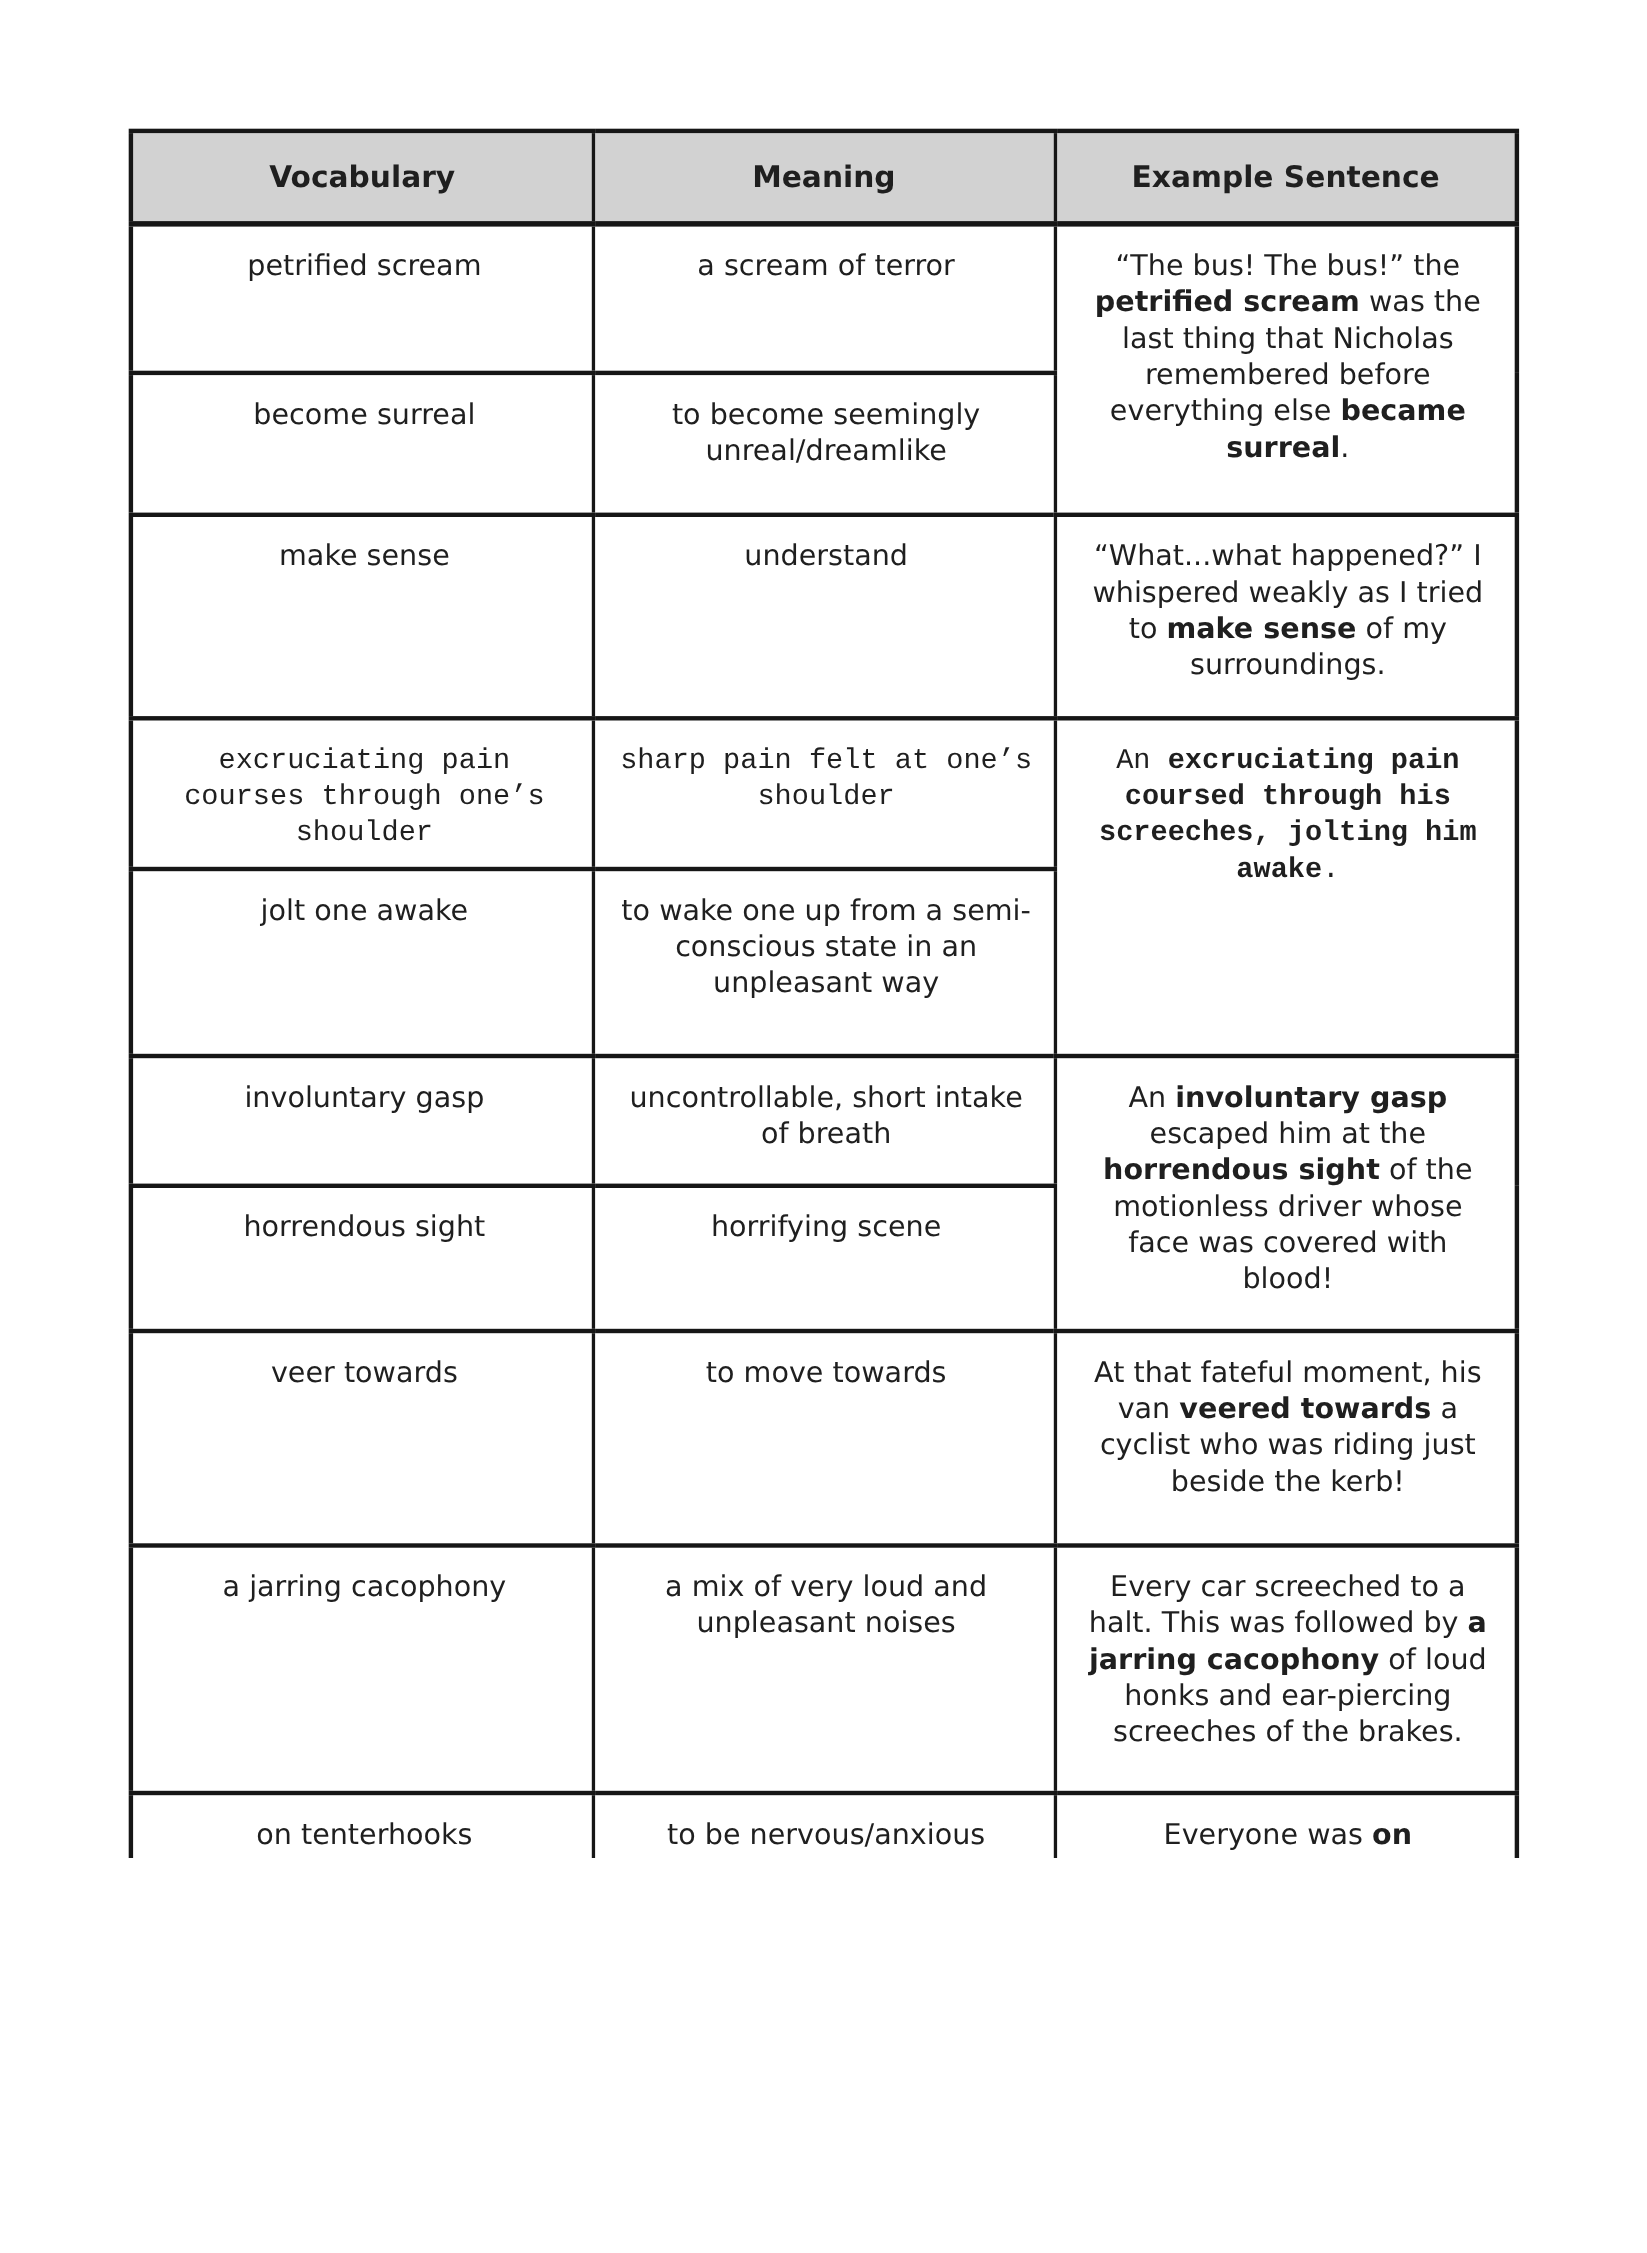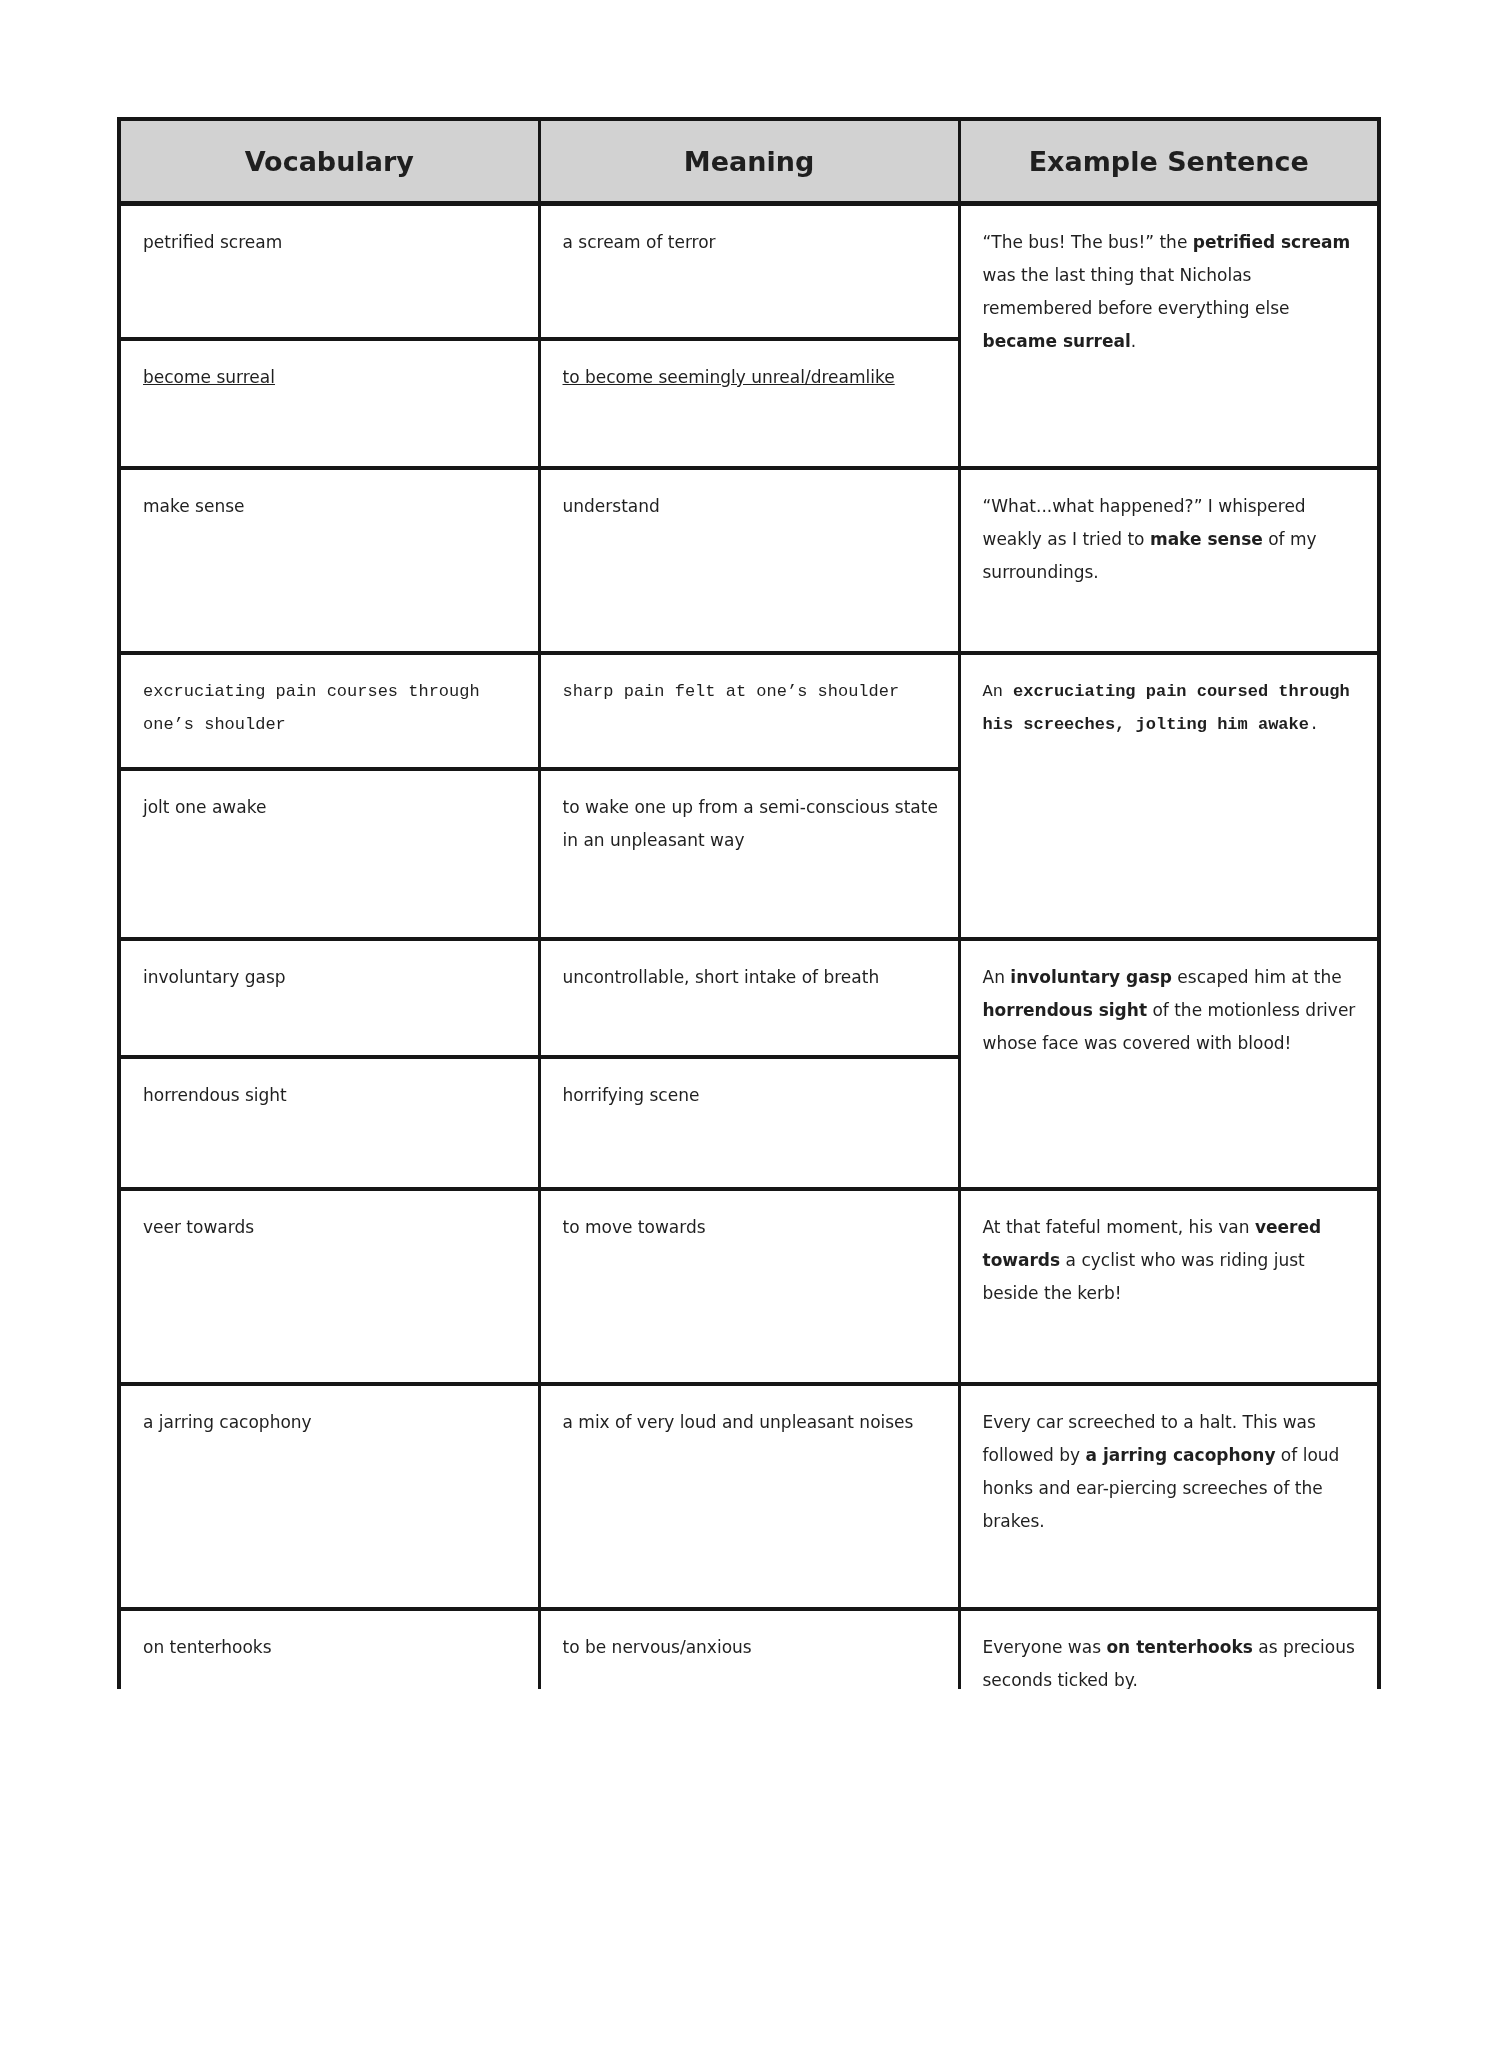--- a/index.html
+++ b/index.html
@@ -19,38 +19,38 @@
     border-collapse: collapse;
     table-layout: fixed;
     border: 4px solid #161616;
   }
   table.vocab col { width: 420px; }
   table.vocab th, table.vocab td {
     border: 3px solid #161616;
     border-top-width: 4px;
     border-bottom-width: 4px;
     vertical-align: top;
-    text-align: left;
-    font-size: 17px;
+    text-align: center;
+    font-size: 26px;
     line-height: 33px;
     padding: 20px 18px 14px 22px;
     overflow: hidden;
   }
   table.vocab thead th {
     height: 80px;
     background: #d2d2d2;
     vertical-align: middle;
     text-align: center;
     font-weight: bold;
     font-size: 27px;
     padding: 0;
     border-bottom-width: 5px;
   }
   tr.r1  { height: 135px; }
-  tr.r2  { height: 129px; text-decoration: underline; }
+  tr.r2  { height: 129px; }
   tr.r3  { height: 185px; }
   tr.r4  { height: 116px; font-family: Liberation Mono, monospace; }
   tr.r5  { height: 170px; }
   tr.r6  { height: 118px; }
   tr.r7  { height: 132px; }
   tr.r8  { height: 195px; margin-top: 24px; }
   tr.r9  { height: 225px; }
   tr.r10 { height: 145px; }
   td.ex b { font-weight: bold; }
   .page-number {

